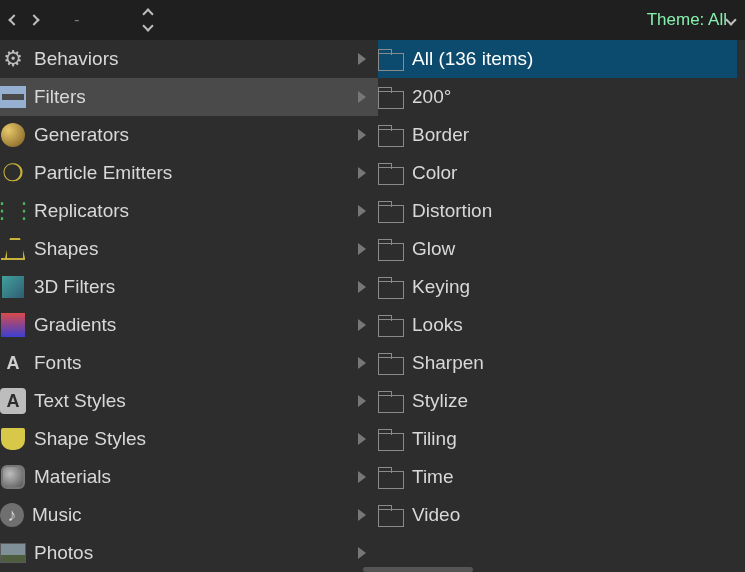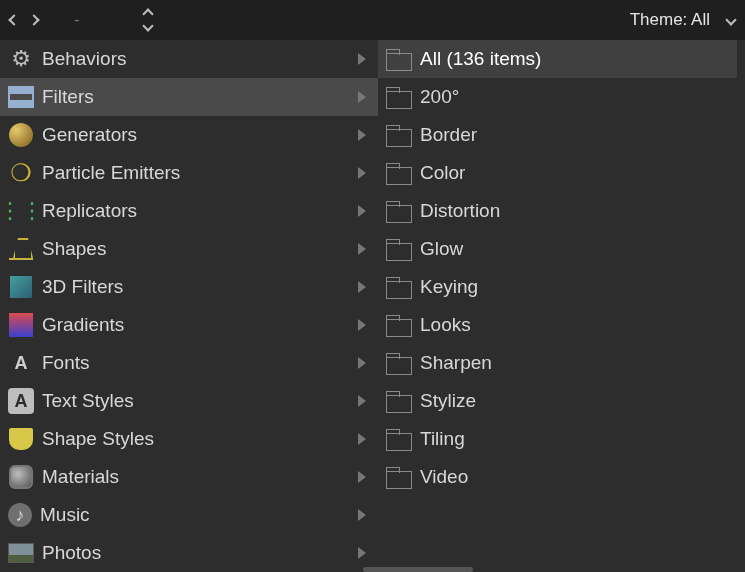--- a/index.html
+++ b/index.html
@@ -1,32 +1,32 @@
 <!DOCTYPE html>
 <html><head>
 <meta charset="utf-8">
 <style>
   * { margin:0; padding:0; box-sizing:border-box; }
   html,body { width:745px; height:572px; background:#2d2d2d; font-family:-apple-system,Helvetica,Arial,sans-serif; font-size:19px; color:#d8d8d8; overflow:hidden; }
   .header { height:40px; display:flex; align-items:center; padding:0 10px; background:#1f1f1f; justify-content:space-between; font-size:17px; }
   .hleft { display:flex; align-items:center; gap:12px; }
-  .navbtn,.pathsel,.theme { display:flex; align-items:center; gap:17px; color:#e5e5e5; }
+  .navbtn,.pathsel,.theme { display:flex; align-items:center; gap:0; color:#86efac; }
   .chev { display:inline-block; width:8px; height:8px; border:solid #bdbdbd; border-width:0 2px 2px 0; }
   .chev.left { transform:rotate(135deg);} .chev.right{transform:rotate(-45deg);} .chev.down{transform:rotate(45deg);}
   .updown { display:flex; flex-direction:column; gap:4px; }
   .updown .chev.up{transform:rotate(-135deg);}
   .dash{color:#777;}
   .panels { display:flex; height:calc(100% - 40px); }
   .col { overflow:hidden; }
   .col.left { width:378px; }
   .col.right{ flex:1; padding-right:8px;}
-  .row { height:38px; display:flex; align-items:center; padding-left:8px; position:relative; }
+  .row { height:38px; display:flex; align-items:center; position:relative; }
   .col.left .row{ justify-content:space-between; padding-right:12px;}
   .col.left .row.selected{ background:#4a4a4a;gap:26px; }
-  .col.right .row.selected{ background:#404040; color:#fff;text-align:right; }
+  .col.right .row.selected{ background:#0c4a6e; color:#fff;text-align:right; }
   .lbl { display:flex; align-items:center; gap:8px; }
   .arrow-r { width:0; height:0; border-top:6px solid transparent; border-bottom:6px solid transparent; border-left:8px solid #777; }
   .ico { width:26px; height:26px; display:flex; align-items:center; justify-content:center; font-size:18px;}
   .folder-ico{ width:26px; height:20px; position:relative; }
   .folder-ico::before{content:"";position:absolute;top:0;left:0;width:12px;height:5px;border:1.5px solid #8a8a8a;border-bottom:none;}
   .folder-ico::after{content:"";position:absolute;top:4px;left:0;right:0;height:16px;border:1.5px solid #8a8a8a;}
   
   .i-gear{color:#bdbdbd;} .i-gear::before{content:"⚙";font-size:22px;}
   .i-filters{width:26px;height:22px;border:2px solid #96b0d1;background:linear-gradient(#96b0d1 33%,transparent 33%,transparent 66%,#96b0d1 66%);} 
   .i-gen{width:24px;height:24px;border-radius:50%;background:radial-gradient(circle at 30% 30%,#e6c96b,#7b5a1d);}
@@ -249,18 +249,24 @@
       </div>
       <div class="row">
         <div class="lbl">
           <div class="folder-ico"></div>
           <span>Tiling</span>
         </div>
       </div>
       <div class="row">
         <div class="lbl">
           <div class="folder-ico"></div>
+          <span>Time</span>
+        </div>
+      </div>
+      <div class="row">
+        <div class="lbl">
+          <div class="folder-ico"></div>
           <span>Video</span>
         </div>
       </div>
     </div>
 </div>
 <div class="scroll-ind"></div>
 
 </body></html>

